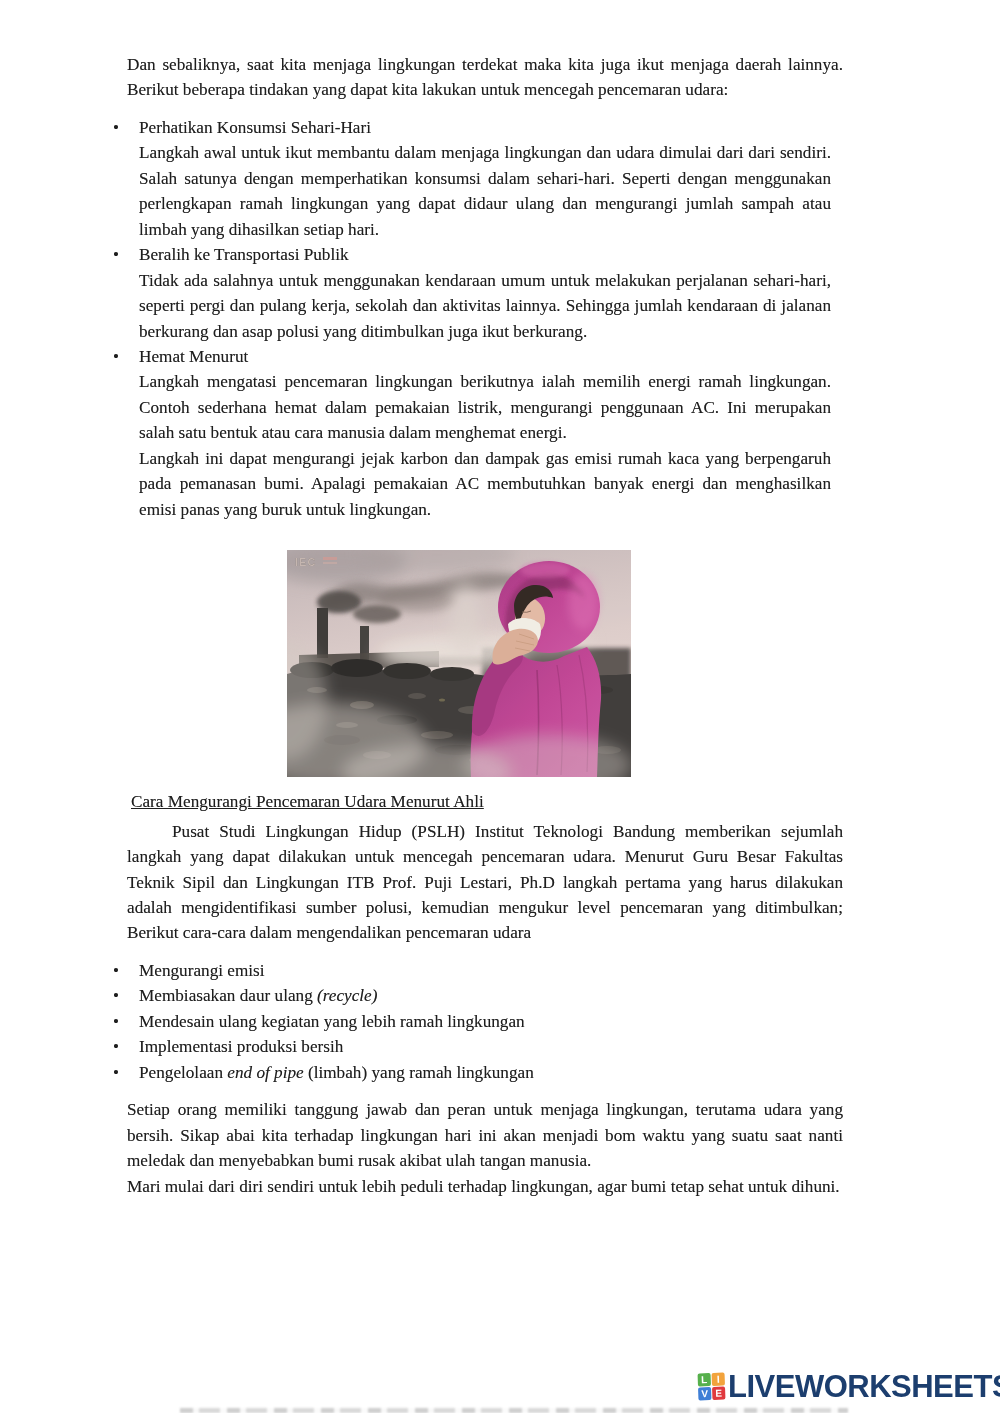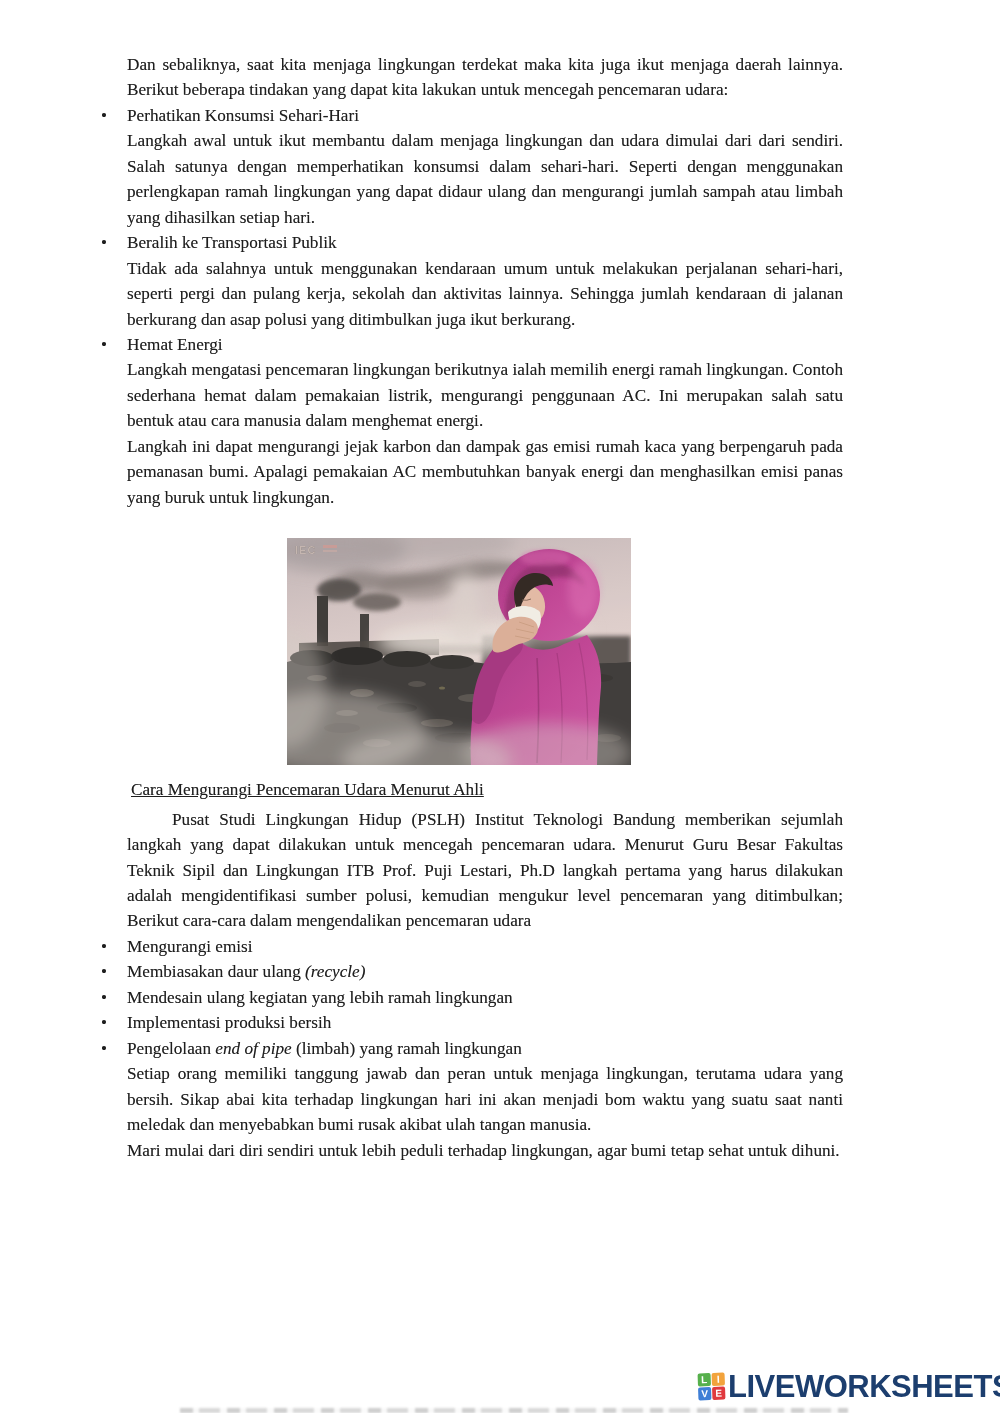--- a/index.html
+++ b/index.html
@@ -14,21 +14,21 @@
   .doc {
     position:absolute;
     left:127px; top:52px;
     width:716px;
     font-size:17.2px;
     line-height:25.45px;
     text-align:justify;
     text-shadow:0 0 0.5px rgba(30,30,30,0.45);
   }
   .doc p { margin:0; }
-  ul.plain { list-style:none; margin:0; padding:0; }
+  ul.plain { list-style:none; margin:12px; padding:0; }
   ul.plain > li { position:relative; margin:0; padding:0; }
   ul.plain > li::before {
     content:"\2022";
     position:absolute;
     left:-26px; top:0;
     font-size:17px;
   }
   .item-title { margin:0; }
   .figure-wrap {
     margin:28px 0 12px 160px;
@@ -94,21 +94,21 @@
   <ul class="plain">
     <li>
       <div class="item-title">Perhatikan Konsumsi Sehari-Hari</div>
       <p>Langkah awal untuk ikut membantu dalam menjaga lingkungan dan udara dimulai dari dari sendiri. Salah satunya dengan memperhatikan konsumsi dalam sehari-hari. Seperti dengan menggunakan perlengkapan ramah lingkungan  yang dapat didaur ulang dan mengurangi jumlah sampah atau limbah yang dihasilkan setiap hari.</p>
     </li>
     <li>
       <div class="item-title">Beralih ke Transportasi Publik</div>
       <p>Tidak ada salahnya untuk menggunakan kendaraan umum untuk melakukan perjalanan sehari-hari, seperti pergi dan pulang kerja, sekolah dan aktivitas lainnya. Sehingga jumlah kendaraan di jalanan berkurang dan asap polusi yang ditimbulkan juga ikut berkurang.</p>
     </li>
     <li>
-      <div class="item-title">Hemat Energi</div>
+      <div class="item-title">Hemat Menurut</div>
       <p>Langkah mengatasi pencemaran lingkungan berikutnya ialah memilih energi ramah lingkungan. Contoh sederhana hemat dalam pemakaian listrik, mengurangi penggunaan AC. Ini merupakan salah satu bentuk atau cara manusia dalam menghemat energi.</p>
       <p>Langkah ini dapat mengurangi jejak karbon dan dampak gas emisi rumah kaca yang berpengaruh pada pemanasan bumi. Apalagi pemakaian AC membutuhkan banyak energi dan menghasilkan emisi panas yang buruk untuk lingkungan.</p>
     </li>
   </ul>
 
   <div class="figure-wrap">
     <svg viewBox="0 0 344 227" width="344" height="227">
       <defs>
         <linearGradient id="sky" x1="0" y1="0" x2="0.25" y2="1">
           <stop offset="0" stop-color="#bfb2b4"></stop>

